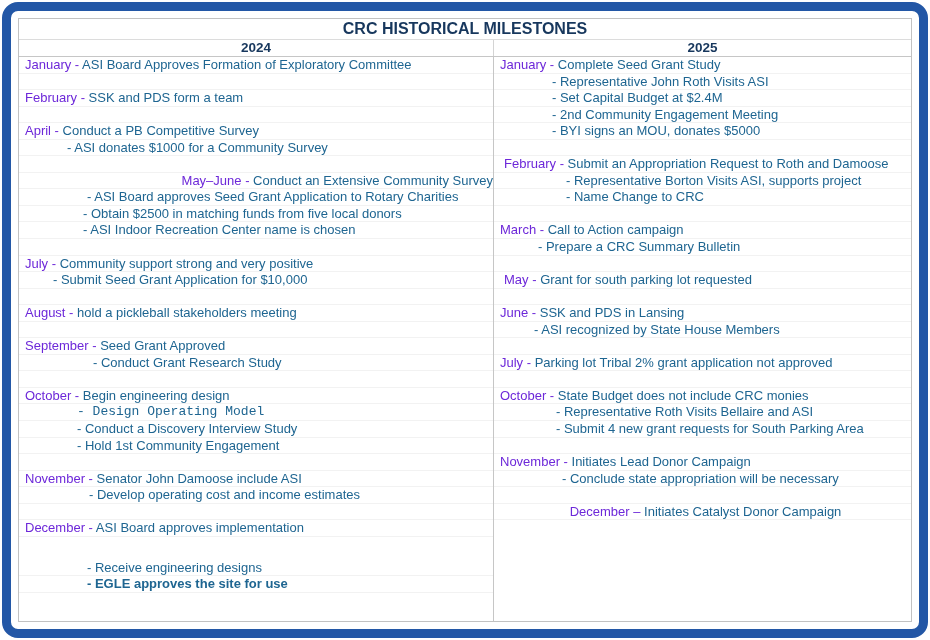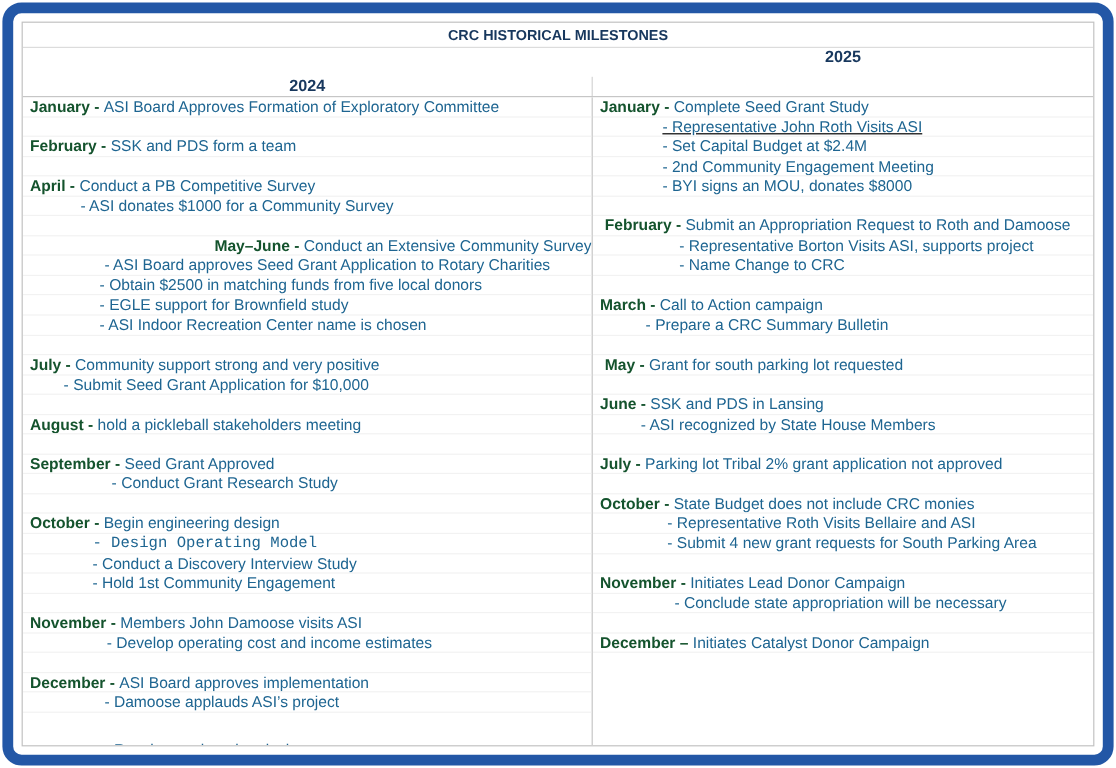--- a/index.html
+++ b/index.html
@@ -30,54 +30,54 @@
     display: flex;
     flex-direction: column;
     overflow: hidden;
     background: #ffffff;
   }
   .title-row {
     flex: 0 0 20px;
     line-height: 20px;
     text-align: center;
     font-weight: bold;
-    font-size: 12px;
+    font-size: 16px;
     color: #17375d;
     border-bottom: 1px solid #dcdcdc;
   }
   .years-row {
     flex: 0 0 16px;
     display: flex;
     font-weight: bold;
     font-size: 13.5px;
     color: #17375d;
     border-bottom: 1px solid #c6c6c6;
   }
   .year-cell { line-height: 16px; text-align: center; }
-  .year-left  { width: 474px; border-right: 1px solid #d4d4d4; margin-top: 24px; }
+  .year-left  { width: 474px; border-right: 1px solid #d4d4d4; }
   .year-right { flex: 1; }
   .columns {
     flex: 1;
     display: flex;
     overflow: hidden;
   }
   .col { overflow: hidden; }
   .col-left  { width: 474px; border-right: 1px solid #c6c6c6; }
   .col-right { flex: 1; }
   .row {
     box-sizing: border-box;
     height: 16.55px;
     line-height: 16.55px;
     border-bottom: 1px solid #f2f2f2;
     padding-left: 6px;
     white-space: nowrap;
     overflow: hidden;
     font-size: 13px;
   }
-  .month { font-weight: bold; color: #14532d; }
+  .month { font-weight: normal; color: #6d28d9; }
   .body-text { color: #1e6591; }
 </style>
 </head>
 <body>
 
 <div class="frame">
   <div class="content">
     <div class="title-row">CRC HISTORICAL MILESTONES</div>
     <div class="years-row">
       <div class="year-cell year-left">2024</div>
@@ -88,50 +88,48 @@
           <div class="row" style="padding-left: 6px;"><span class="month">January - </span><span class="body-text">ASI Board Approves Formation of Exploratory Committee</span></div>
           <div class="row"></div>
           <div class="row" style="padding-left: 6px;"><span class="month">February - </span><span class="body-text">SSK and PDS form a team</span></div>
           <div class="row"></div>
           <div class="row" style="padding-left: 6px;"><span class="month">April - </span><span class="body-text">Conduct a PB Competitive Survey</span></div>
           <div class="row" style="padding-left: 48px;"><span class="body-text">- ASI donates $1000 for a Community Survey</span></div>
           <div class="row"></div>
           <div class="row" style="padding-left: 6px; text-align: right;"><span class="month">May–June - </span><span class="body-text">Conduct an Extensive Community Survey</span></div>
           <div class="row" style="padding-left: 68px;"><span class="body-text">- ASI Board approves Seed Grant Application to Rotary Charities</span></div>
           <div class="row" style="padding-left: 64px;"><span class="body-text">- Obtain $2500 in matching funds from five local donors</span></div>
-          <div class="row" style="padding-left: 64px;"><span class="body-text">- EGLE support for Brownfield study</span></div>
           <div class="row" style="padding-left: 64px;"><span class="body-text">- ASI Indoor Recreation Center name is chosen</span></div>
           <div class="row"></div>
           <div class="row" style="padding-left: 6px;"><span class="month">July - </span><span class="body-text">Community support strong and very positive</span></div>
           <div class="row" style="padding-left: 34px;"><span class="body-text">- Submit Seed Grant Application for $10,000</span></div>
           <div class="row"></div>
           <div class="row" style="padding-left: 6px;"><span class="month">August - </span><span class="body-text">hold a pickleball stakeholders meeting</span></div>
           <div class="row"></div>
           <div class="row" style="padding-left: 6px;"><span class="month">September - </span><span class="body-text">Seed Grant Approved</span></div>
           <div class="row" style="padding-left: 74px;"><span class="body-text">- Conduct Grant Research Study</span></div>
           <div class="row"></div>
           <div class="row" style="padding-left: 6px;"><span class="month">October - </span><span class="body-text">Begin engineering design</span></div>
           <div class="row" style="padding-left: 58px; font-family: Liberation Mono, monospace;"><span class="body-text">- Design Operating Model</span></div>
           <div class="row" style="padding-left: 58px;"><span class="body-text">- Conduct a Discovery Interview Study</span></div>
           <div class="row" style="padding-left: 58px;"><span class="body-text">- Hold 1st Community Engagement</span></div>
           <div class="row"></div>
-          <div class="row" style="padding-left: 6px;"><span class="month">November - </span><span class="body-text">Members John Damoose visits ASI</span></div>
+          <div class="row" style="padding-left: 6px;"><span class="month">November - </span><span class="body-text">Senator John Damoose include ASI</span></div>
           <div class="row" style="padding-left: 70px;"><span class="body-text">- Develop operating cost and income estimates</span></div>
           <div class="row"></div>
           <div class="row" style="padding-left: 6px;"><span class="month">December - </span><span class="body-text">ASI Board approves implementation</span></div>
-          <div class="row" style="padding-left: 68px;"><span class="body-text">- Damoose applauds ASI’s project</span></div>
           <div class="row" style="padding-left: 68px; margin-top: 23px;"><span class="body-text">- Receive engineering designs</span></div>
           <div class="row" style="padding-left: 68px; font-weight: bold;"><span class="body-text">- EGLE approves the site for use</span></div>
         </div>
       <div class="col col-right">
           <div class="row" style="padding-left: 6px;"><span class="month">January - </span><span class="body-text">Complete Seed Grant Study</span></div>
-          <div class="row" style="padding-left: 58px; text-decoration: underline;"><span class="body-text">- Representative John Roth Visits ASI</span></div>
+          <div class="row" style="padding-left: 58px;"><span class="body-text">- Representative John Roth Visits ASI</span></div>
           <div class="row" style="padding-left: 58px;"><span class="body-text">- Set Capital Budget at $2.4M</span></div>
           <div class="row" style="padding-left: 58px;"><span class="body-text">- 2nd Community Engagement Meeting</span></div>
-          <div class="row" style="padding-left: 58px;"><span class="body-text">- BYI signs an MOU, donates $8000</span></div>
+          <div class="row" style="padding-left: 58px;"><span class="body-text">- BYI signs an MOU, donates $5000</span></div>
           <div class="row"></div>
           <div class="row" style="padding-left: 10px;"><span class="month">February - </span><span class="body-text">Submit an Appropriation Request to Roth and Damoose</span></div>
           <div class="row" style="padding-left: 72px;"><span class="body-text">- Representative Borton Visits ASI, supports project</span></div>
           <div class="row" style="padding-left: 72px;"><span class="body-text">- Name Change to CRC</span></div>
           <div class="row"></div>
           <div class="row" style="padding-left: 6px;"><span class="month">March - </span><span class="body-text">Call to Action campaign</span></div>
           <div class="row" style="padding-left: 44px;"><span class="body-text">- Prepare a CRC Summary Bulletin</span></div>
           <div class="row"></div>
           <div class="row" style="padding-left: 10px;"><span class="month">May - </span><span class="body-text">Grant for south parking lot requested</span></div>
           <div class="row"></div>
@@ -140,17 +138,17 @@
           <div class="row"></div>
           <div class="row" style="padding-left: 6px;"><span class="month">July - </span><span class="body-text">Parking lot Tribal 2% grant application not approved</span></div>
           <div class="row"></div>
           <div class="row" style="padding-left: 6px;"><span class="month">October - </span><span class="body-text">State Budget does not include CRC monies</span></div>
           <div class="row" style="padding-left: 62px;"><span class="body-text">- Representative Roth Visits Bellaire and ASI</span></div>
           <div class="row" style="padding-left: 62px;"><span class="body-text">- Submit 4 new grant requests for South Parking Area</span></div>
           <div class="row"></div>
           <div class="row" style="padding-left: 6px;"><span class="month">November - </span><span class="body-text">Initiates Lead Donor Campaign</span></div>
           <div class="row" style="padding-left: 68px;"><span class="body-text">- Conclude state appropriation will be necessary</span></div>
           <div class="row"></div>
-          <div class="row" style="padding-left: 6px;"><span class="month">December – </span><span class="body-text">Initiates Catalyst Donor Campaign</span></div>
+          <div class="row" style="padding-left: 6px; text-align: center;"><span class="month">December – </span><span class="body-text">Initiates Catalyst Donor Campaign</span></div>
         </div>
     </div>
   </div>
 </div>
 
 </body></html>

